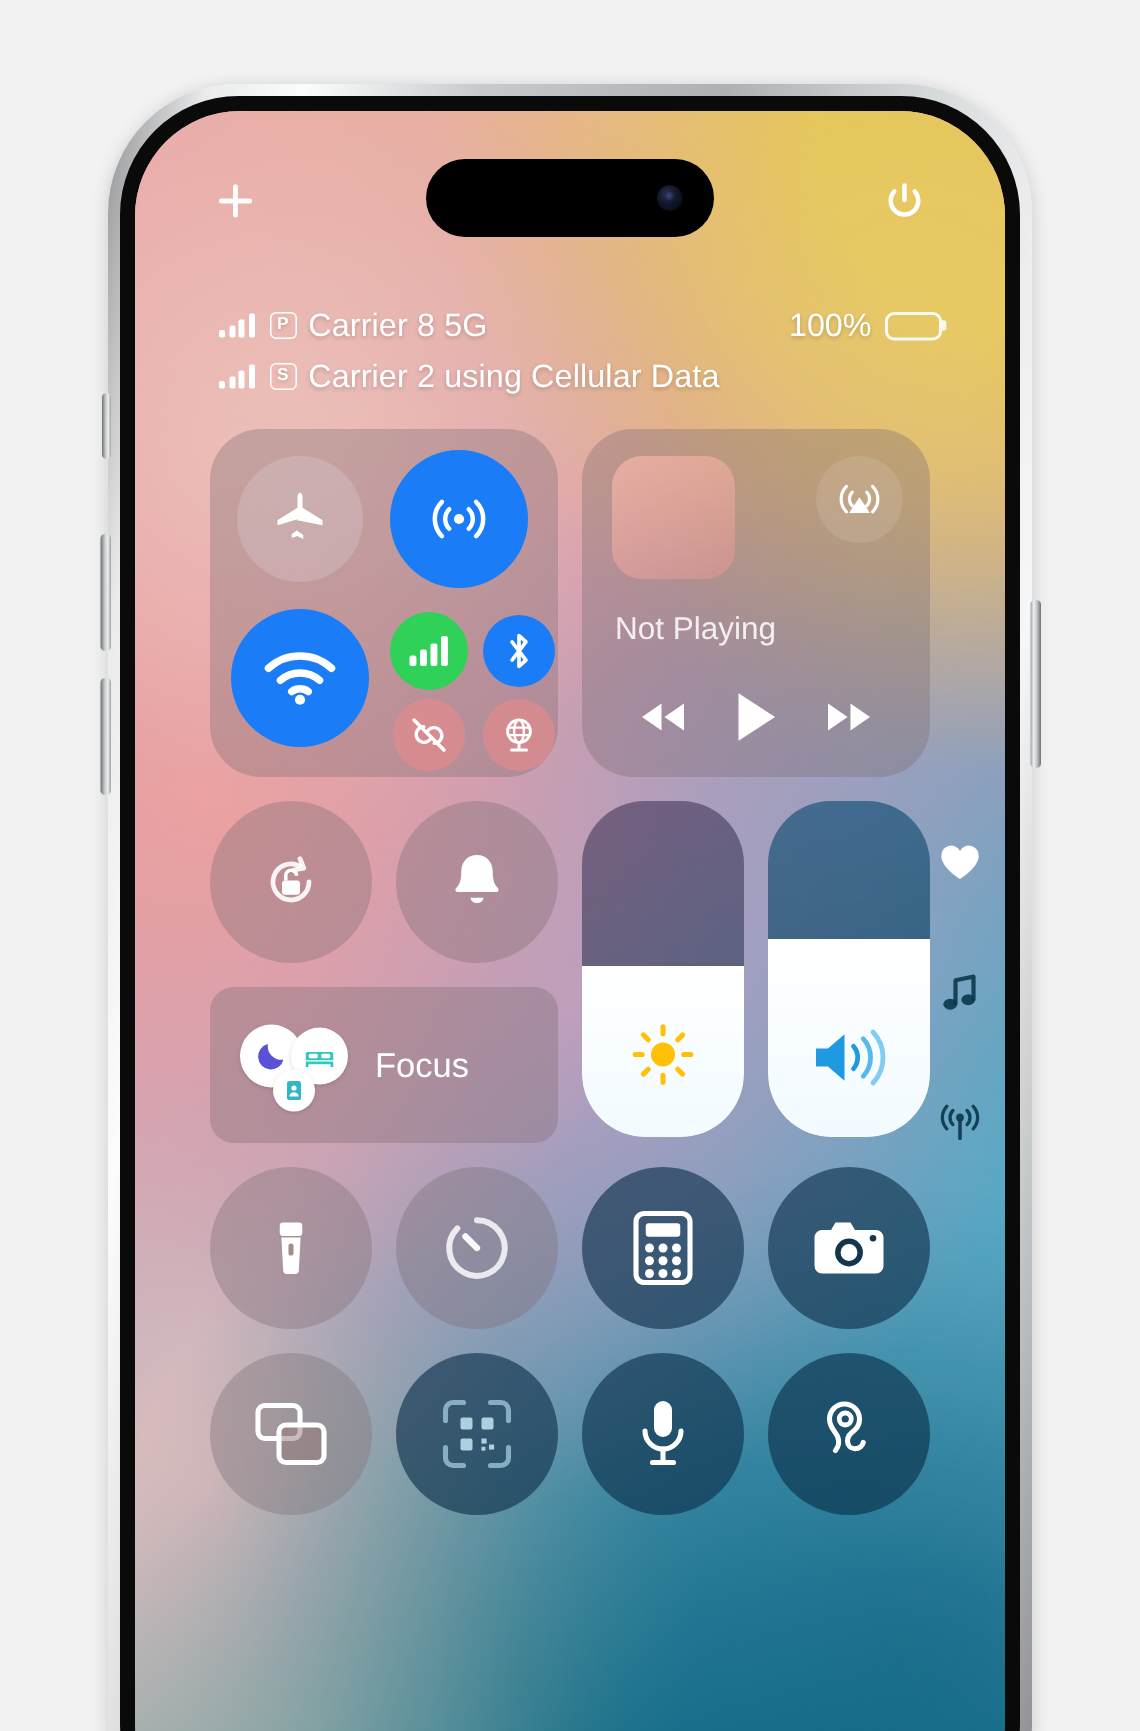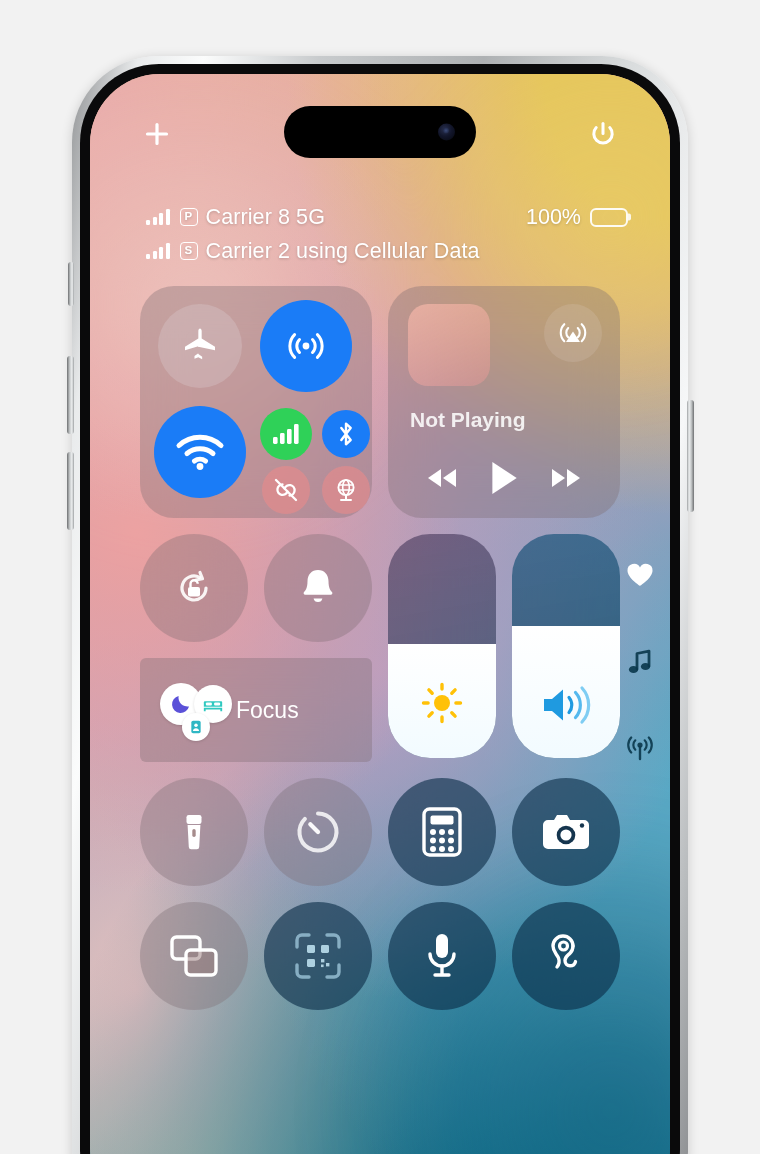--- a/index.html
+++ b/index.html
@@ -192,43 +192,43 @@
     border-radius: 20px;
     background: linear-gradient(150deg, rgba(255,190,175,.62), rgba(236,150,150,.42));
   }
   .airplay-btn {
     position: absolute; right: 18px; top: 18px; width: 58px; height: 58px;
     border-radius: 50%; background: rgba(230,220,220,.16);
     display:flex; align-items:center; justify-content:center; cursor: pointer;
   }
   .np-label {
     position: absolute; left: 22px; top: 122px;
-    color: rgba(255,255,255,.86); font-size: 21px; font-weight: 700;
+    color: rgba(255,255,255,.86); font-size: 21px; font-weight: 400;
   }
   .transport {
     position: absolute; left: 0; right: 0; bottom: 22px;
     display: flex; justify-content: space-around; align-items: center;
     padding: 0 22px;
   }
   .transport > div { cursor: pointer; line-height: 0; }
 
   
   .left-col { width: 232px; }
   .pair-row { display: flex; gap: 16px; margin-bottom: 16px; }
   .big-round {
     width: 108px; height: 108px; border-radius: 50%;
     background: rgba(120,105,110,.34);
     backdrop-filter: blur(22px); -webkit-backdrop-filter: blur(22px);
     display: flex; align-items: center; justify-content: center; cursor: pointer;
   }
   .focus-pill {
-    width: 232px; height: 104px; border-radius: 6px;
+    width: 232px; height: 104px; border-radius: 16px;
     background: rgba(120,105,110,.34);
     backdrop-filter: blur(22px); -webkit-backdrop-filter: blur(22px);
-    display: flex; align-items: center; padding-left: 20px; cursor: pointer;
+    display: flex; align-items: center; padding-left: 20px; gap: 14px; cursor: pointer;
     position: relative;
     text-align: right;
   }
   .focus-badges { position: relative; width: 76px; height: 62px; }
   .fb {
     position: absolute; border-radius: 50%; background: #fff;
     display: flex; align-items: center; justify-content: center;
     box-shadow: 0 1px 3px rgba(0,0,0,.14);
   }
   .fb1 { left: 0;   top: 4px;  width: 42px; height: 42px; }

